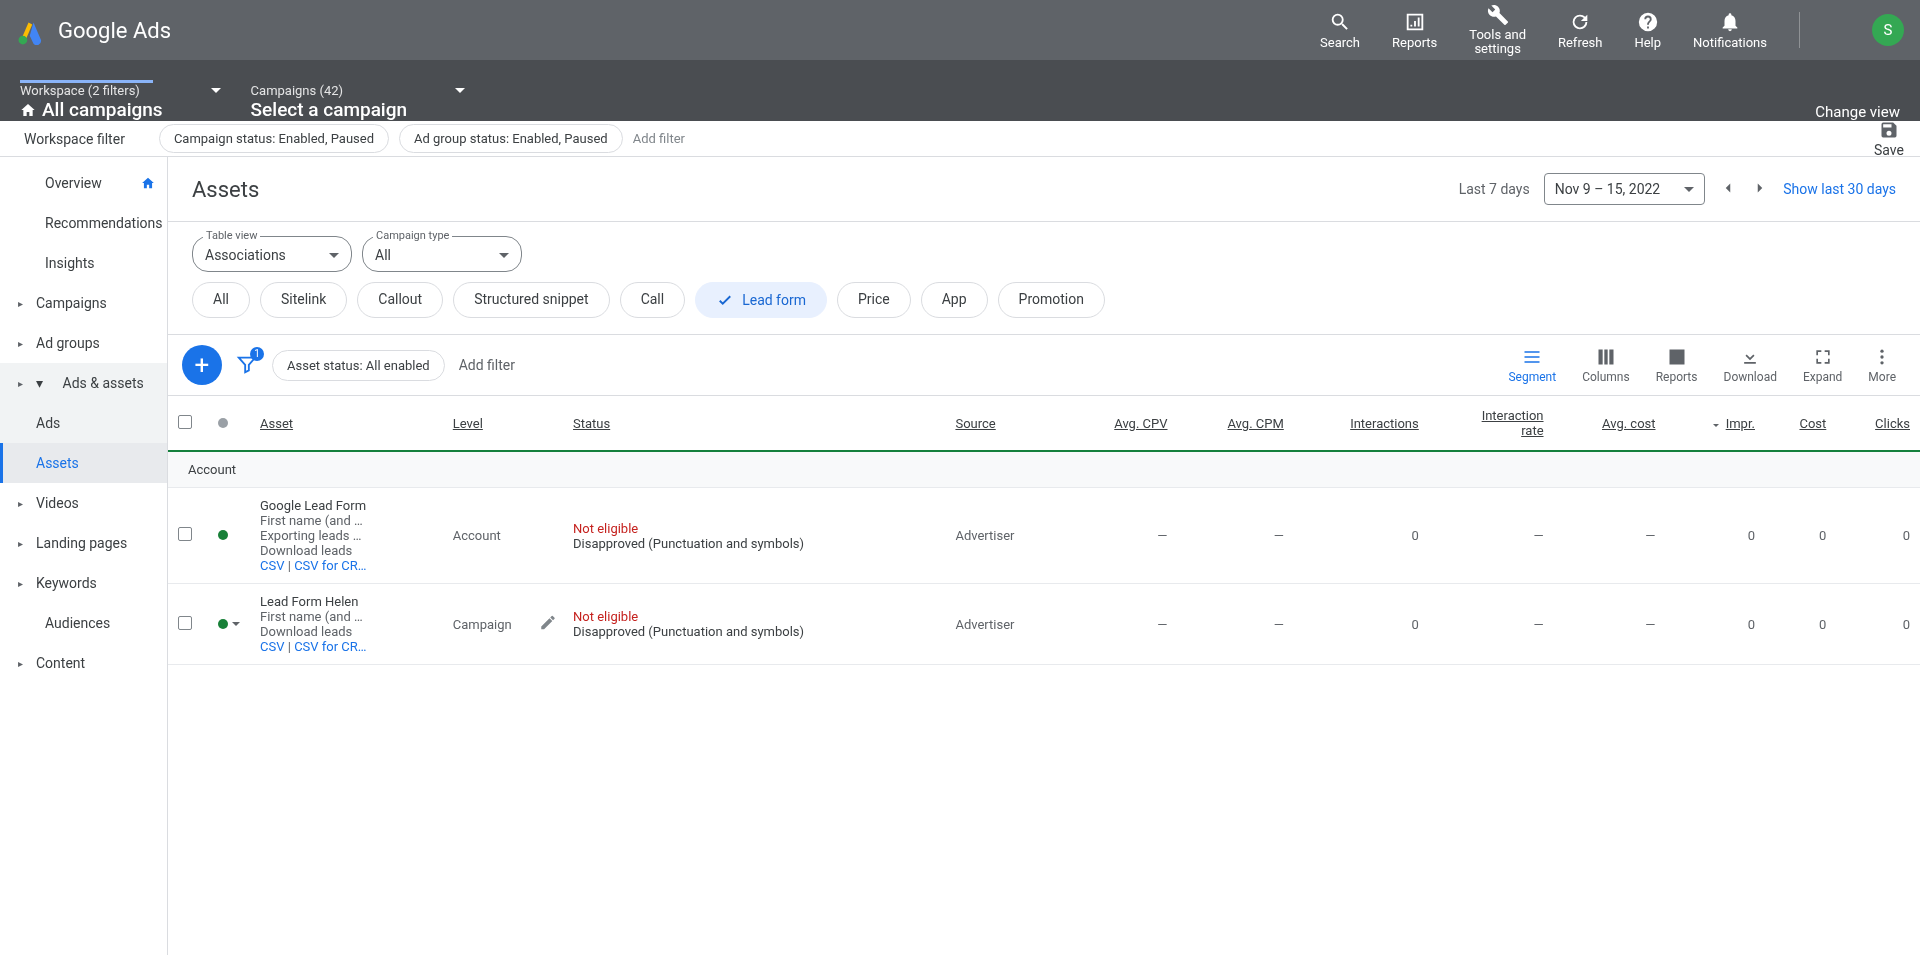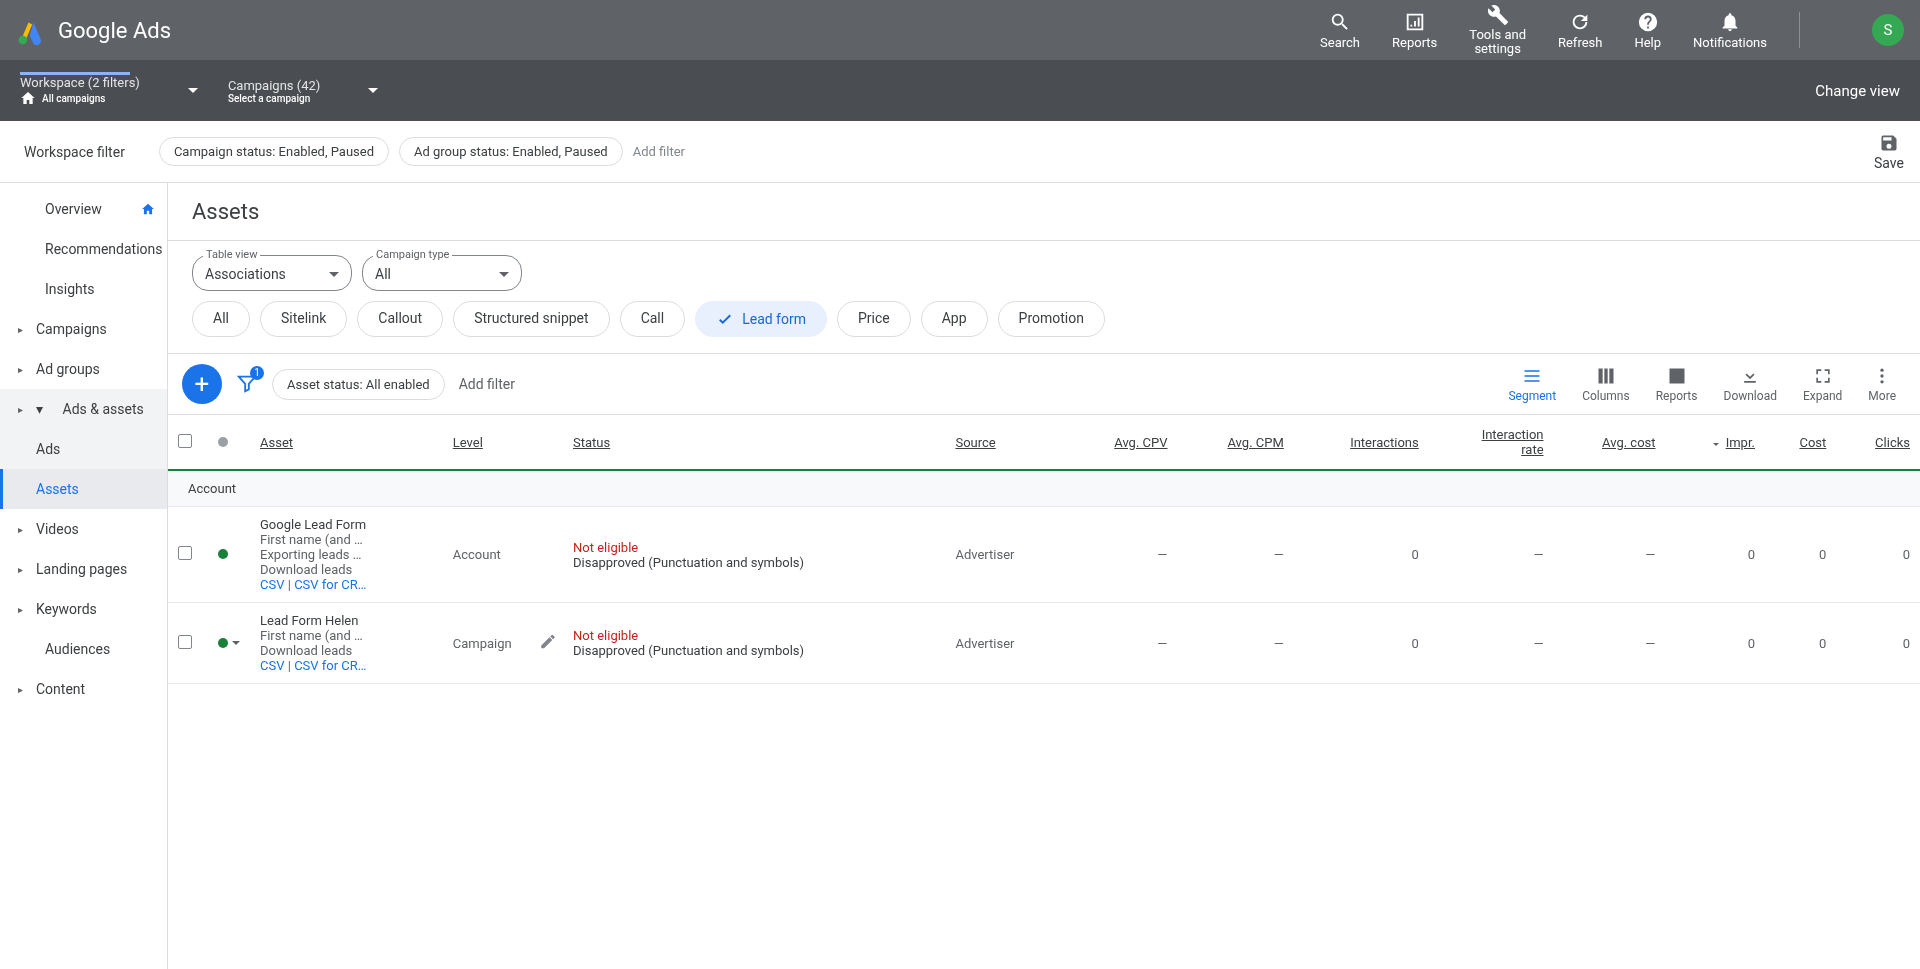--- a/index.html
+++ b/index.html
@@ -11,31 +11,31 @@
 .logo-icon svg { width: 30px; height: 30px; display: block; }
 .logo-text { font-size: 22px; font-weight: 400; }
 .header-tools { margin-left: auto; display: flex; align-items: center; gap: 32px; }
 .htool { display: flex; flex-direction: column; align-items: center; gap: 2px; cursor: pointer; font-size: 13px; }
 .htool svg { width: 22px; height: 22px; fill: #fff; }
 .htool-multi { text-align: center; line-height: 1.1; }
 .header-divider { width: 1px; height: 36px; background: rgba(255,255,255,.3); }
 .avatar { width: 32px; height: 32px; border-radius: 50%; background: #34a853; color: #fff; display: flex; align-items: center; justify-content: center; font-size: 15px; margin-left: 40px; }
 
 
-.breadcrumb-bar { background: #4a4d51; color: #fff; height: 61px; display: flex; align-items: center; padding: 0 20px; position: relative; }
+.breadcrumb-bar { background: #4a4d51; color: #fff; height: 61px; display: flex; align-items: flex-end; padding: 0 20px; position: relative; }
 .bc-item { display: flex; flex-direction: column; justify-content: center; padding: 0 20px 0 0; position: relative; }
 .bc-top { font-size: 13px; color: rgba(255,255,255,.85); }
-.bc-main { display: flex; align-items: center; gap: 6px; font-size: 10px; font-weight: 500; }
+.bc-main { display: flex; align-items: center; gap: 6px; font-size: 19px; font-weight: 500; }
 .bc-home-icon { width: 16px; height: 16px; fill: #fff; }
 .bc-caret { width: 0; height: 0; border-left: 5px solid transparent; border-right: 5px solid transparent; border-top: 5px solid #fff; margin-left: 28px; align-self: center; }
 .bc-item:first-child::after { content: ''; position: absolute; left:0; right:30px; top:-3px; height:3px; background:#8ab4f8; }
 .change-view { margin-left: auto; font-size: 15px; cursor: pointer; }
 
 
-.workspace-filter-row { display: flex; align-items: center; height: 62px; padding: 0 16px 0 24px; border-bottom: 1px solid #dadce0; gap: 10px; font-size: 14px; }
+.workspace-filter-row { display: flex; align-items: center; height: 36px; padding: 0 16px 0 24px; border-bottom: 1px solid #dadce0; gap: 10px; font-size: 14px; }
 .wf-label { color: #3c4043; margin-right: 24px; }
 .chip { border: 1px solid #dadce0; border-radius: 16px; padding: 6px 14px; font-size: 13px; color: #3c4043; }
 .add-filter-link { color: #80868b; font-size: 13px; cursor: pointer; }
 .save-block { margin-left: auto; display: flex; flex-direction: column; align-items: center; gap: 2px; font-size: 14px; color: #3c4043; cursor: pointer; }
 .save-block svg { width: 20px; height: 20px; fill: #5f6368; }
 
 
 .layout { display: flex; height: calc(100vh - 171px); }
 .sidebar { width: 168px; border-right: 1px solid #dadce0; display: flex; flex-direction: column; padding-top: 6px; background: #fff; overflow: hidden; }
 .nav-item { display: flex; align-items: center; padding: 12px 12px 12px 18px; font-size: 14px; color: #3c4043; cursor: pointer; gap: 8px; position: relative; }
@@ -217,20 +217,34 @@
     <div class="nav-item has-caret">Videos</div>
     <div class="nav-item has-caret">Landing pages</div>
     <div class="nav-item has-caret">Keywords</div>
     <div class="nav-item no-caret">Audiences</div>
     <div class="nav-item has-caret">Content</div>
   </div>
 
   <div class="content">
     <div class="page-head">
       <div class="page-title">Assets</div>
+      <div class="daterange">
+        <span>Last 7 days</span>
+        <div class="daterange-box">
+          <span>Nov 9 – 15, 2022</span>
+          <span class="dr-caret"></span>
+        </div>
+        <span class="chev-btn"><svg viewBox="0 0 24 24">
+              <path d="M15 6l-6 6 6 6"></path>
+            </svg></span>
+        <span class="chev-btn"><svg viewBox="0 0 24 24">
+              <path d="M9 6l6 6-6 6"></path>
+            </svg></span>
+        <span class="last30">Show last 30 days</span>
+      </div>
     </div>
     <div class="divider"></div>
 
     <div class="controls-row">
       <div class="select-box">
         <span class="fl">Table view</span>
         <span class="sv">Associations</span>
         <span class="dr-caret"></span>
       </div>
       <div class="select-box">

